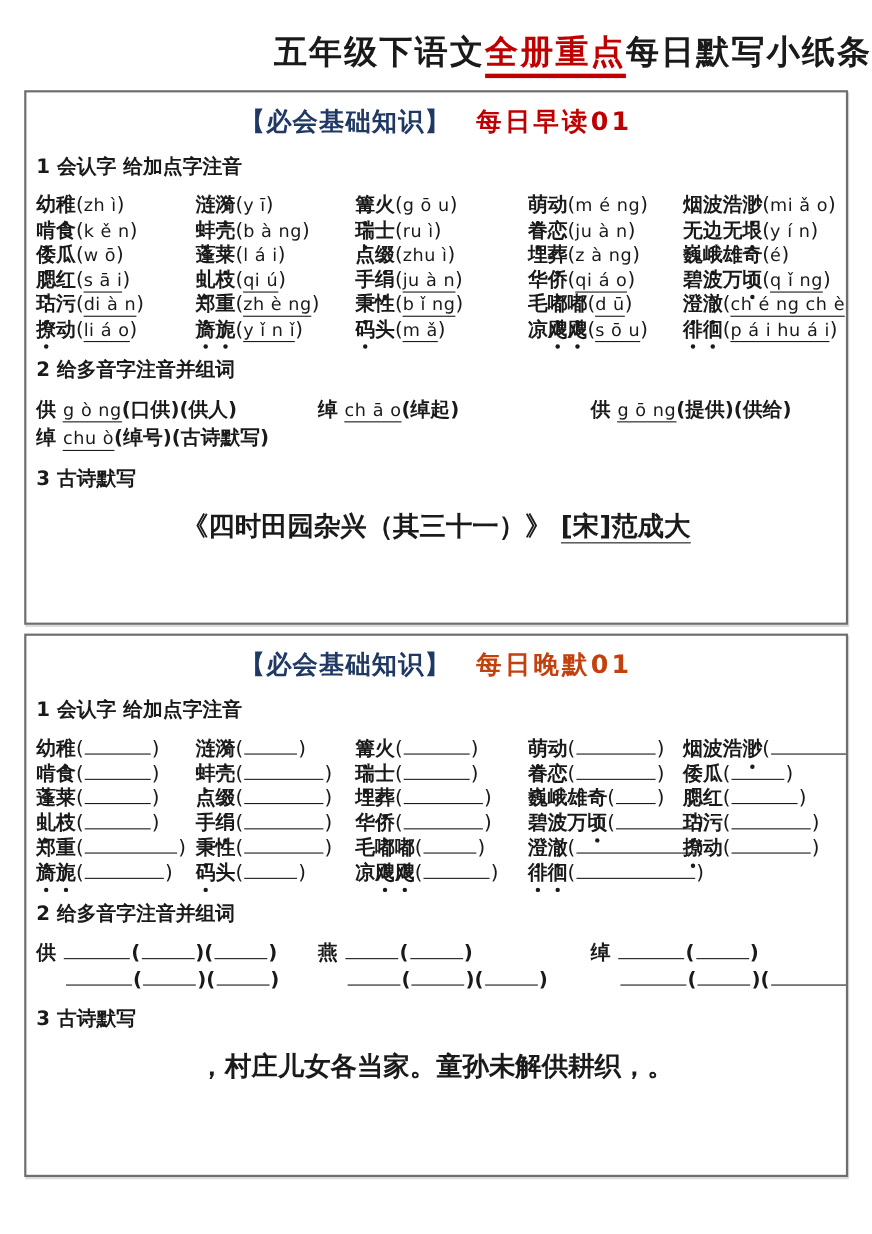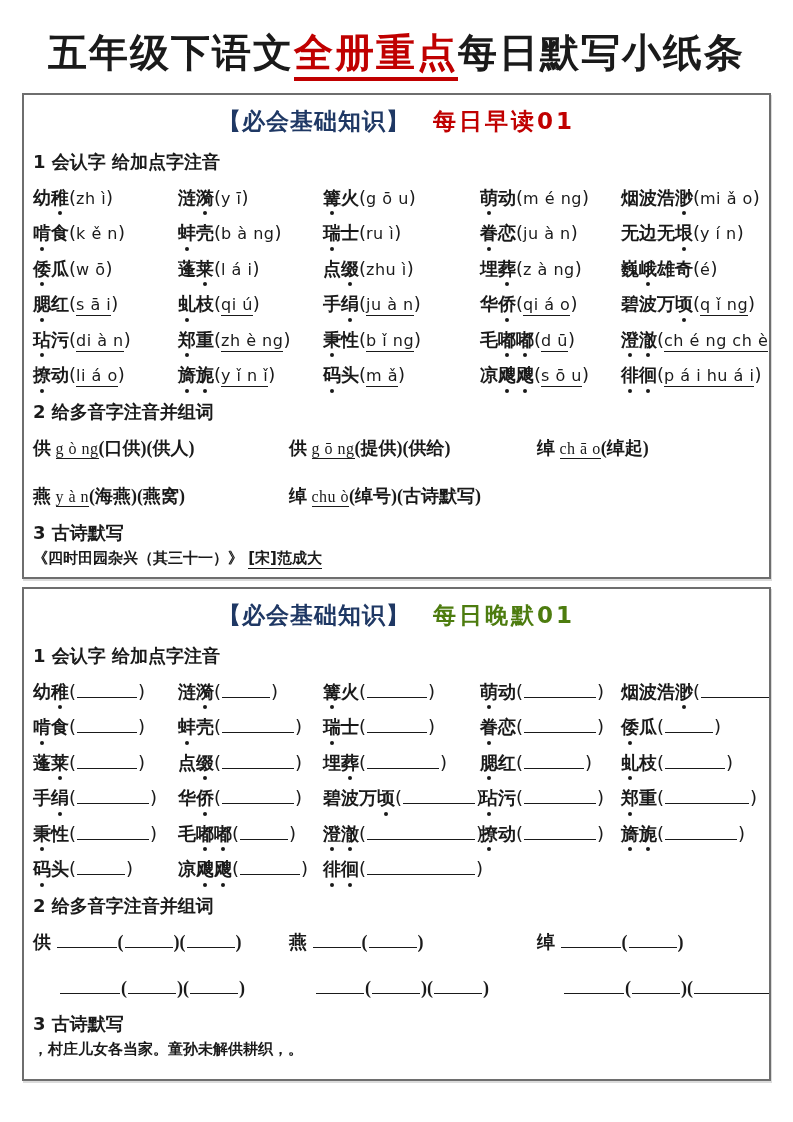--- a/index.html
+++ b/index.html
@@ -1,42 +1,42 @@
 <!DOCTYPE html>
 <html style="--border: #6e6e6e;"><head>
 <meta charset="utf-8">
 <style>
   html,body{margin:0;padding:0;background:#ffffff;}
   .page{position:relative;width:793px;height:1122px;background:#fff;overflow:hidden;
         font-family:"DejaVu Sans",sans-serif;color:#1a1a1a;}
-  .title{text-align:center;font-size:39px;font-weight:bold;margin:30px 0 16px;letter-spacing:2px;line-height:1.2;}
+  .title{text-align:right;font-size:30px;font-weight:bold;margin:30px 0 16px;letter-spacing:2px;line-height:1.2;}
   .title .hl{padding-bottom:2px;border-bottom:4px solid #c00000;}
   .box{box-sizing:border-box;width:749px;margin:0 auto 8px;border:2px solid var(--border,#6e6e6e);
        box-shadow:1px 2px 0 rgba(0,0,0,0.14);padding:6px 9px 0;overflow:hidden;}
   #box1{height:486px;}
   #box2{height:494px;}
   .box-header{margin-top:5px;text-align:center;font-size:23px;font-weight:bold;letter-spacing:1px;}
   .hsession{margin-left:14px;letter-spacing:3px;}
   .sec{margin:13px 0 0;font-size:18px;font-weight:600;}
-  .wordgrid{display:grid;grid-template-columns:145px 145px 157px 141px 1fr;margin-top:13px;row-gap:13px;
+  .wordgrid{display:grid;grid-template-columns:145px 145px 157px 141px 1fr;margin-top:13px;
             font-size:18px;line-height:1.25;}
   .wcell{white-space:nowrap;}
   .w{font-weight:600;}
   .dc{position:relative;display:inline-block;}
   .dc.d::after{content:'';position:absolute;left:50%;bottom:-6px;transform:translateX(-50%);
                width:4px;height:4px;border-radius:50%;background:#1a1a1a;}
   .py{font-size:16px;letter-spacing:0.5px;}
   .u{border-bottom:1.6px solid #1a1a1a;padding-bottom:1px;}
-  .polygrid{display:grid;grid-template-columns:256px 248px 1fr;margin-top:12px;row-gap:24px;
-            font-size:18px;font-family:Liberation Serif, serif;}
+  .polygrid{display:grid;grid-template-columns:256px 248px 1fr;margin-top:12px;row-gap:2px;
+            font-size:18px;}
   .pcell{white-space:nowrap;font-weight:600;}
   .pcell .py{font-weight:normal;}
   .pcell.indent{padding-left:26px;}
   .blank{display:inline-block;height:12px;margin:0 1px;border-bottom:1.6px solid #1a1a1a;}
-  .poem{font-size:15px;font-weight:600;margin-top:3px;line-height:1.45;}
+  .poem{text-align:center;font-size:24px;font-weight:600;margin-top:14px;line-height:1.45;}
 </style>
 </head>
 <body>
 
 <div class="page">
 
   <h1 class="title"><span>五年级下语文</span><span class="hl" style="color: rgb(192, 0, 0); border-bottom-color: rgb(192, 0, 0);">全册重点</span><span>每日默写小纸条</span></h1>
 
   <section class="box" id="box1">
     <div class="box-header">
@@ -72,50 +72,50 @@
         <span class="wcell"><span class="w"><span class="dc d">澄</span><span class="dc d">澈</span></span>(<span class="py u">ch é ng ch è</span>)</span>
         <span class="wcell"><span class="w"><span class="dc d">撩</span><span class="dc">动</span></span>(<span class="py u">li á o</span>)</span>
         <span class="wcell"><span class="w"><span class="dc d">旖</span><span class="dc d">旎</span></span>(<span class="py u">y ǐ n ǐ</span>)</span>
         <span class="wcell"><span class="w"><span class="dc d">码</span><span class="dc">头</span></span>(<span class="py u">m ǎ</span>)</span>
         <span class="wcell"><span class="w"><span class="dc">凉</span><span class="dc d">飕</span><span class="dc d">飕</span></span>(<span class="py u">s ō u</span>)</span>
         <span class="wcell"><span class="w"><span class="dc d">徘</span><span class="dc d">徊</span></span>(<span class="py u">p á i hu á i</span>)</span>
       </div>
     <p class="sec">2 给多音字注音并组词</p>
     <div class="polygrid" id="pg1">
         <span class="pcell"><span class="ch">供</span> <span class="py u">g ò ng</span><span>(口供)(供人)</span></span>
+        <span class="pcell"><span class="ch">绰</span> <span class="py u">ch ā o</span><span>(绰起)</span></span>
         <span class="pcell"><span class="ch">供</span> <span class="py u">g ō ng</span><span>(提供)(供给)</span></span>
-        <span class="pcell"><span class="ch">绰</span> <span class="py u">ch ā o</span><span>(绰起)</span></span>
-        <span class="pcell"><span class="ch">燕</span> <span class="py u">y à n</span><span>(海燕)(燕窝)</span></span>
         <span class="pcell"><span class="ch">绰</span> <span class="py u">chu ò</span><span>(绰号)(古诗默写)</span></span>
       </div>
     <p class="sec">3 古诗默写</p>
     <div class="poem" id="pt1"><span>《四时田园杂兴（其三十一）》 </span><span class="u">[宋]范成大</span></div>
 
   </section>
 
   <section class="box" id="box2">
     <div class="box-header">
       <span class="hlabel" style="color: rgb(31, 56, 100);">【必会基础知识】</span>
-      <span class="hsession" style="color: #4d7c0f;">每日晚默01</span>
+      <span class="hsession" style="color: #c2410c;">每日晚默01</span>
     </div>
     <p class="sec">1 会认字 给加点字注音</p>
     <div class="wordgrid" id="wg2">
         <span class="wcell"><span class="w"><span class="dc">幼</span><span class="dc d">稚</span></span>(<span class="blank" style="width: 60px;"></span>)</span>
         <span class="wcell"><span class="w"><span class="dc">涟</span><span class="dc d">漪</span></span>(<span class="blank" style="width: 48px;"></span>)</span>
         <span class="wcell"><span class="w"><span class="dc d">篝</span><span class="dc">火</span></span>(<span class="blank" style="width: 60px;"></span>)</span>
         <span class="wcell"><span class="w"><span class="dc d">萌</span><span class="dc">动</span></span>(<span class="blank" style="width: 72px;"></span>)</span>
         <span class="wcell"><span class="w"><span class="dc">烟</span><span class="dc">波</span><span class="dc">浩</span><span class="dc d">渺</span></span>(<span class="blank" style="width: 72px;"></span>)</span>
         <span class="wcell"><span class="w"><span class="dc d">啃</span><span class="dc">食</span></span>(<span class="blank" style="width: 60px;"></span>)</span>
         <span class="wcell"><span class="w"><span class="dc d">蚌</span><span class="dc">壳</span></span>(<span class="blank" style="width: 72px;"></span>)</span>
         <span class="wcell"><span class="w"><span class="dc d">瑞</span><span class="dc">士</span></span>(<span class="blank" style="width: 60px;"></span>)</span>
         <span class="wcell"><span class="w"><span class="dc d">眷</span><span class="dc">恋</span></span>(<span class="blank" style="width: 72px;"></span>)</span>
         <span class="wcell"><span class="w"><span class="dc d">倭</span><span class="dc">瓜</span></span>(<span class="blank" style="width: 48px;"></span>)</span>
         <span class="wcell"><span class="w"><span class="dc">蓬</span><span class="dc d">莱</span></span>(<span class="blank" style="width: 60px;"></span>)</span>
         <span class="wcell"><span class="w"><span class="dc">点</span><span class="dc d">缀</span></span>(<span class="blank" style="width: 72px;"></span>)</span>
         <span class="wcell"><span class="w"><span class="dc">埋</span><span class="dc d">葬</span></span>(<span class="blank" style="width: 72px;"></span>)</span>
+        <span class="wcell"><span class="w"><span class="dc">巍</span><span class="dc d">峨</span><span class="dc">雄</span><span class="dc">奇</span></span>(<span class="blank" style="width: 36px;"></span>)</span>
         <span class="wcell"><span class="w"><span class="dc d">腮</span><span class="dc">红</span></span>(<span class="blank" style="width: 60px;"></span>)</span>
         <span class="wcell"><span class="w"><span class="dc d">虬</span><span class="dc">枝</span></span>(<span class="blank" style="width: 60px;"></span>)</span>
         <span class="wcell"><span class="w"><span class="dc">手</span><span class="dc d">绢</span></span>(<span class="blank" style="width: 72px;"></span>)</span>
         <span class="wcell"><span class="w"><span class="dc">华</span><span class="dc d">侨</span></span>(<span class="blank" style="width: 72px;"></span>)</span>
         <span class="wcell"><span class="w"><span class="dc">碧</span><span class="dc">波</span><span class="dc">万</span><span class="dc d">顷</span></span>(<span class="blank" style="width: 72px;"></span>)</span>
         <span class="wcell"><span class="w"><span class="dc d">玷</span><span class="dc">污</span></span>(<span class="blank" style="width: 72px;"></span>)</span>
         <span class="wcell"><span class="w"><span class="dc d">郑</span><span class="dc">重</span></span>(<span class="blank" style="width: 84px;"></span>)</span>
         <span class="wcell"><span class="w"><span class="dc d">秉</span><span class="dc">性</span></span>(<span class="blank" style="width: 72px;"></span>)</span>
         <span class="wcell"><span class="w"><span class="dc">毛</span><span class="dc d">嘟</span><span class="dc d">嘟</span></span>(<span class="blank" style="width: 48px;"></span>)</span>
         <span class="wcell"><span class="w"><span class="dc d">澄</span><span class="dc d">澈</span></span>(<span class="blank" style="width: 108px;"></span>)</span>

